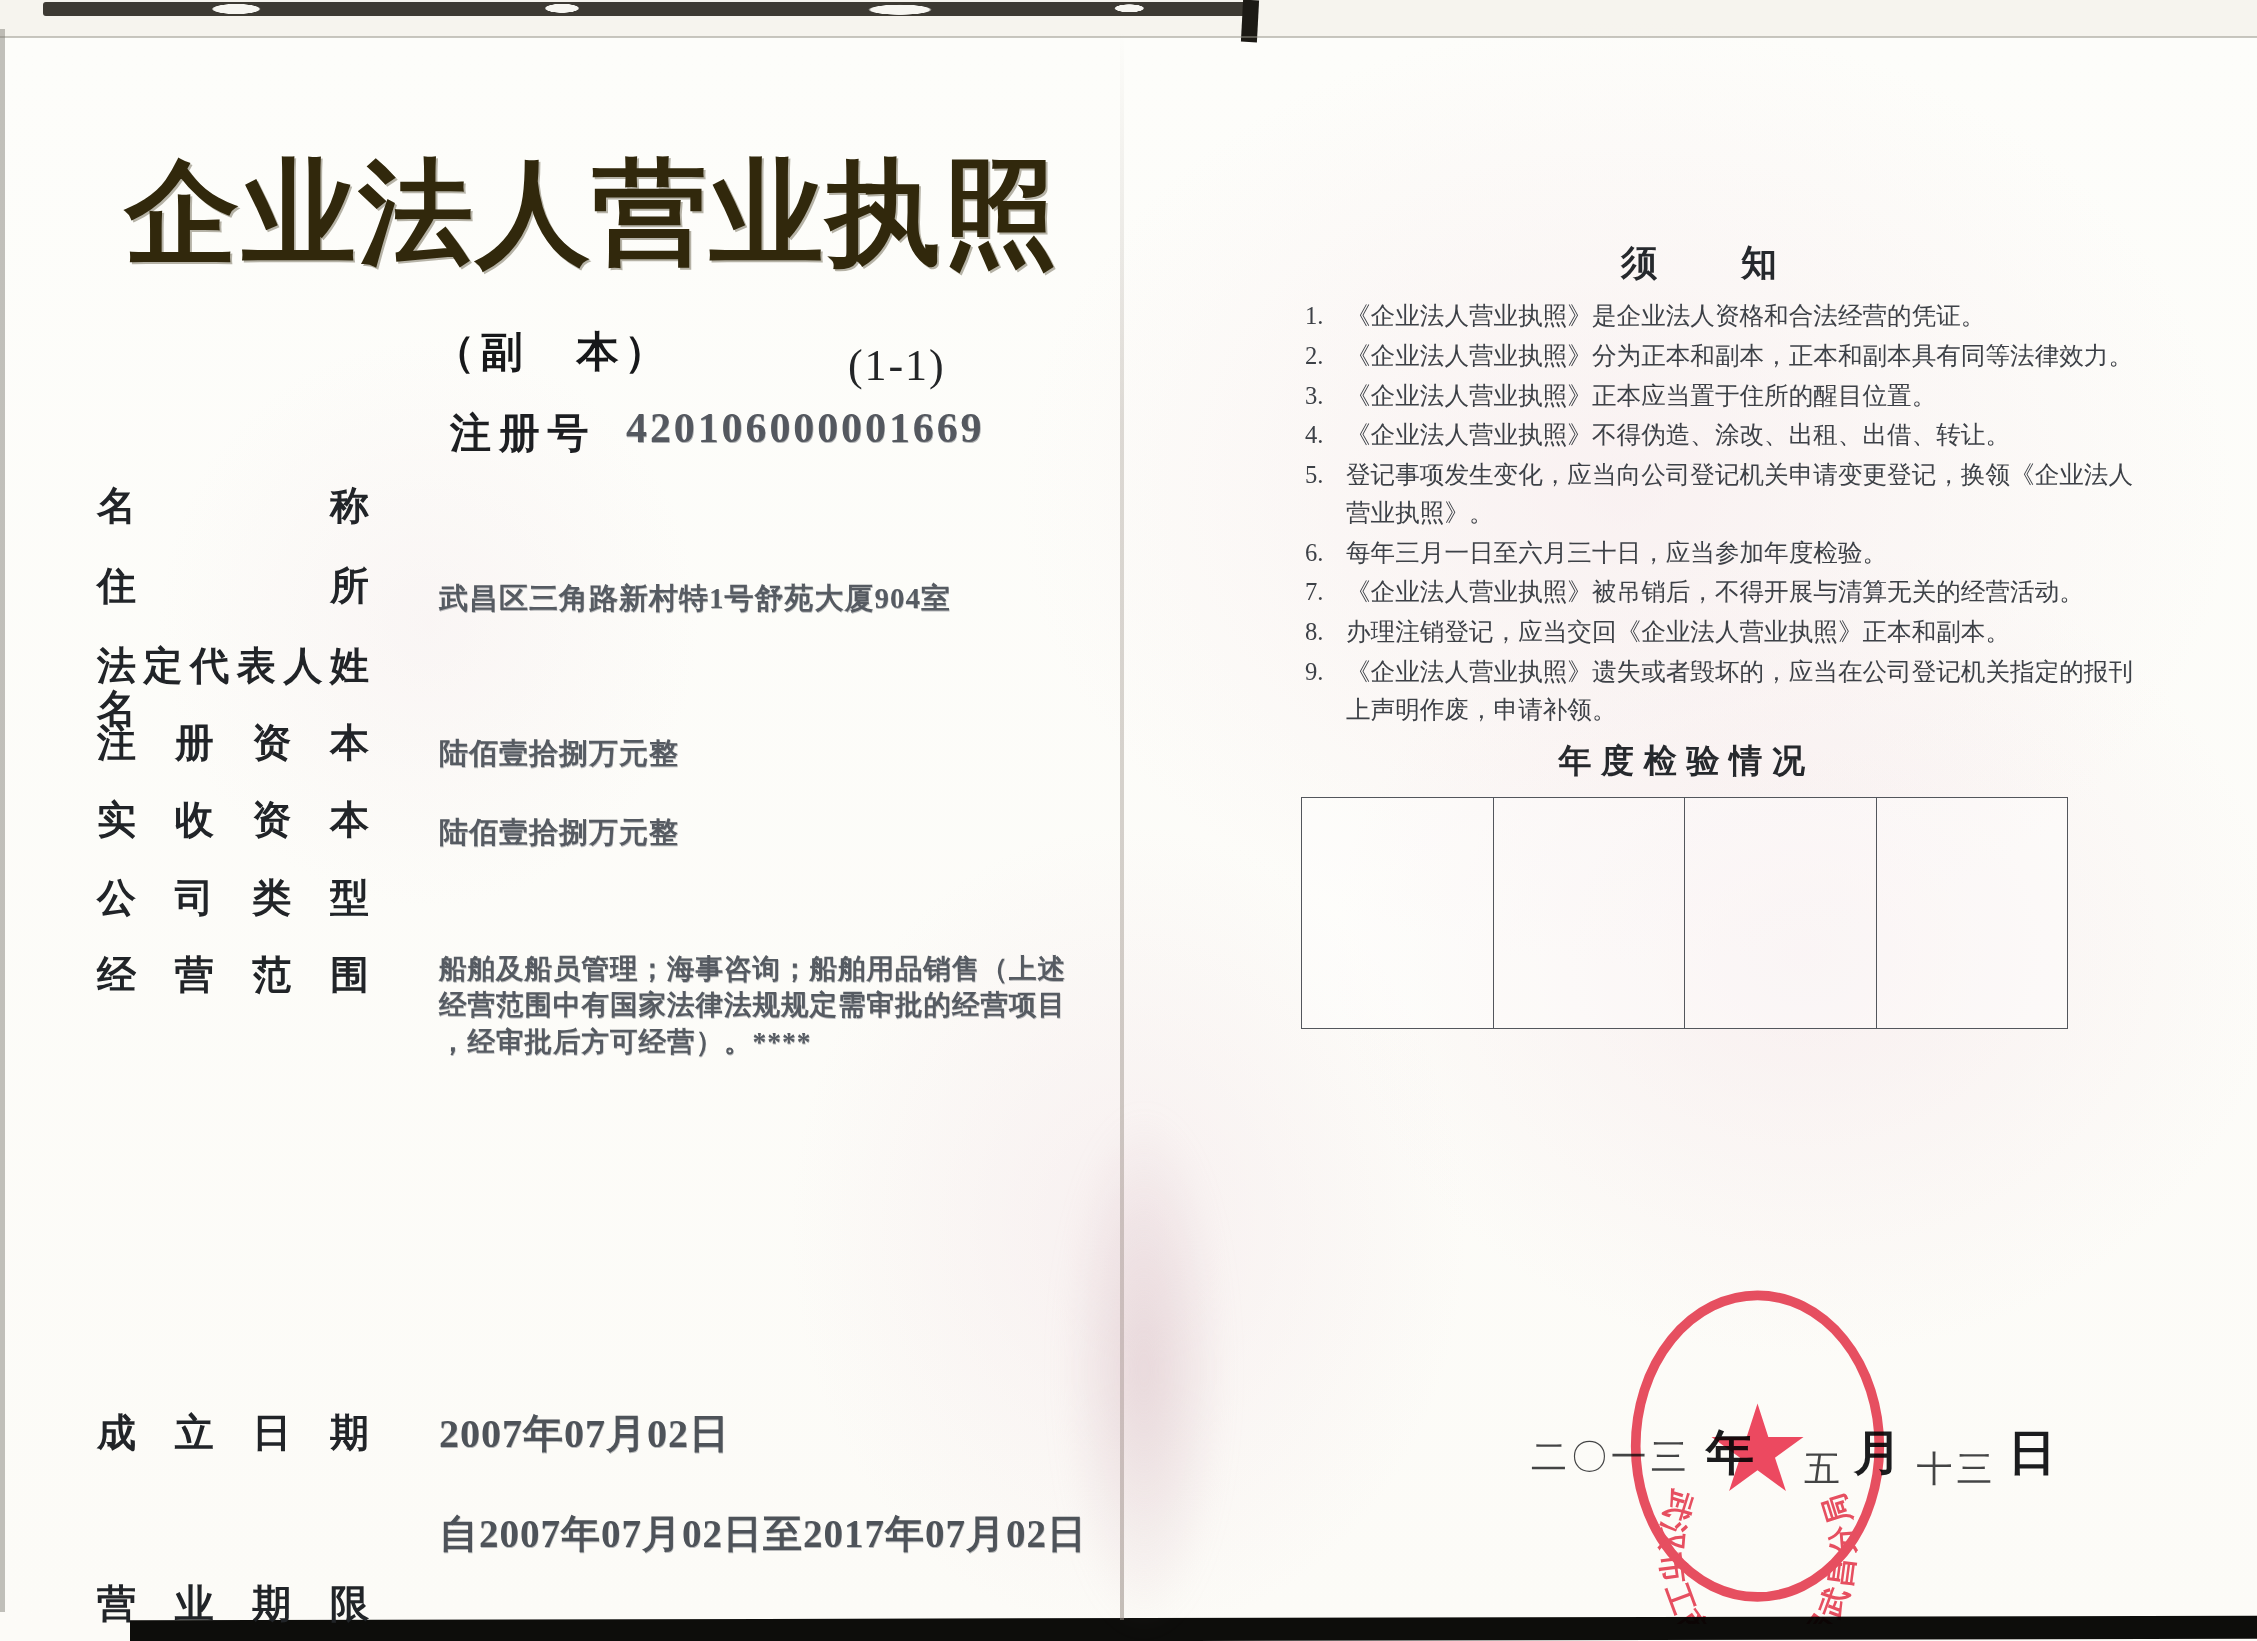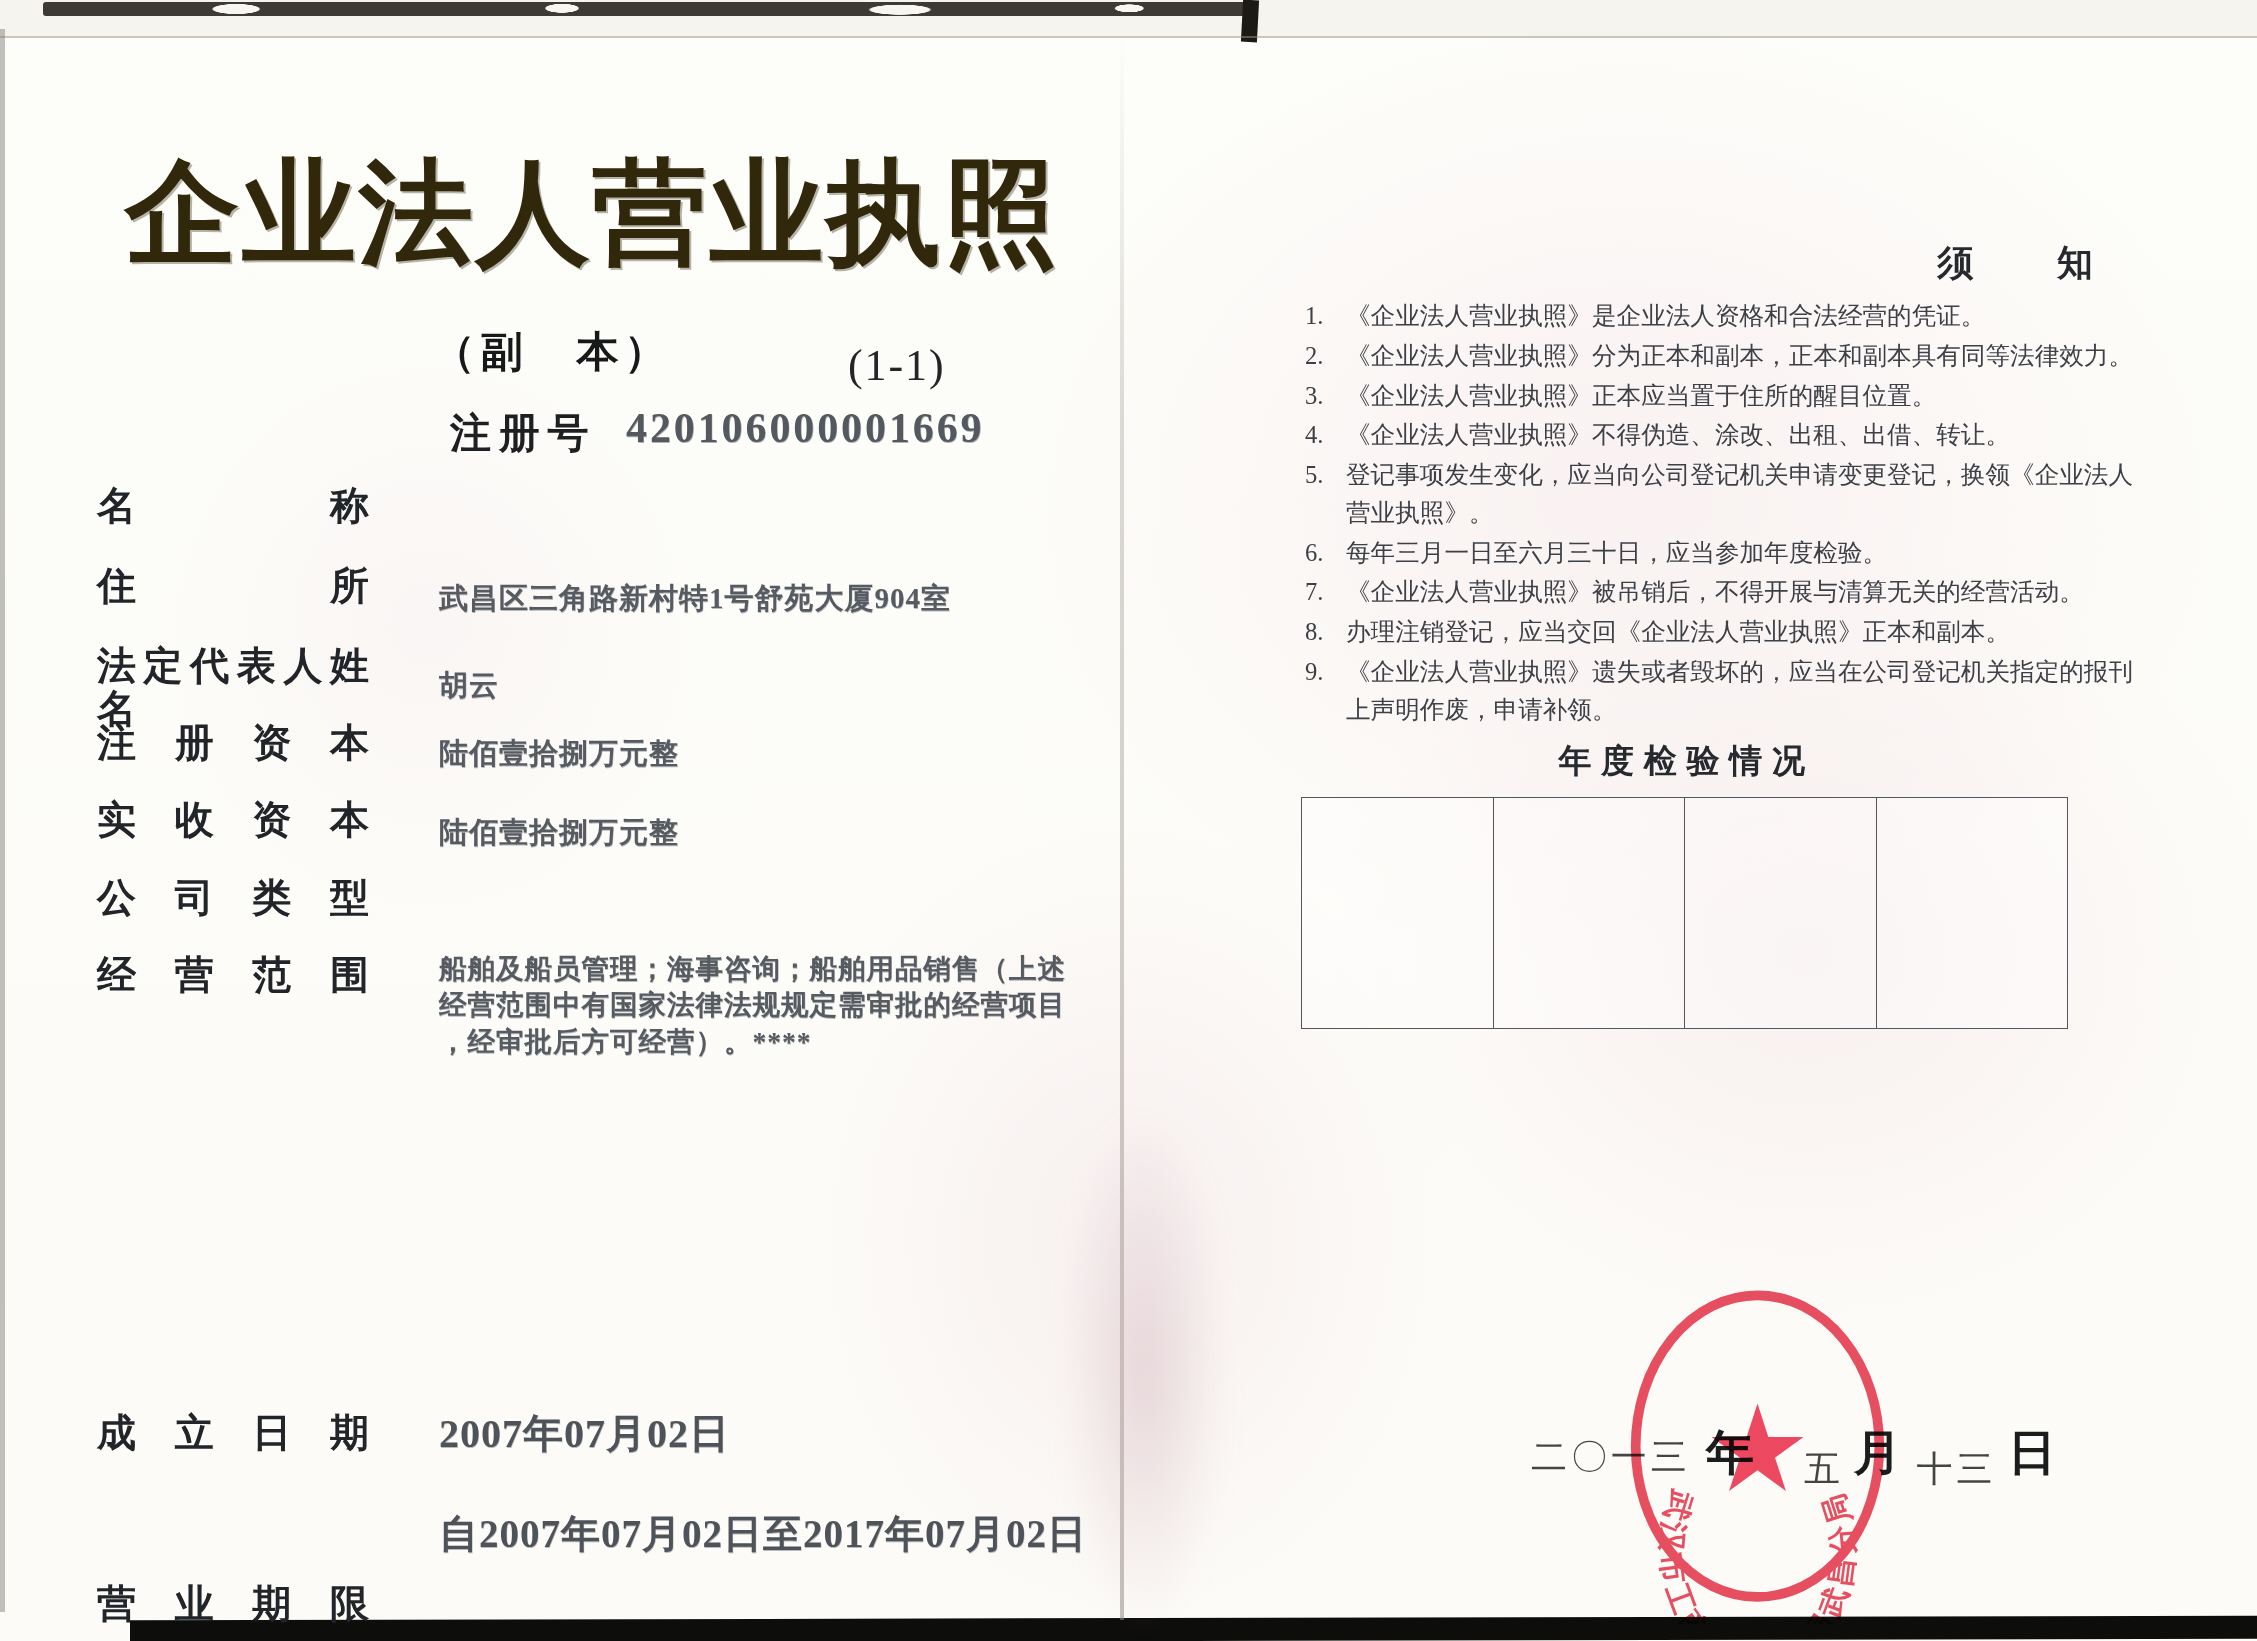--- a/index.html
+++ b/index.html
@@ -39,21 +39,21 @@
   .reg-no{position:absolute;left:626px;top:404px;font-size:42px;font-weight:700;color:#54585f;letter-spacing:2.9px;
      text-shadow:0.6px 0.6px 0 rgba(84,88,95,.45);}
 
   .f-label{position:absolute;left:97px;width:272px;font-size:39px;font-weight:600;color:#212428;
      text-align:justify;text-align-last:justify;line-height:1.1;}
   .f-value{position:absolute;left:439px;font-size:29px;font-weight:600;color:#565b62;letter-spacing:1px;
      text-shadow:0.5px 0.5px 0 rgba(86,91,98,.4);line-height:1.32;white-space:pre-line;width:637px;}
   .f-value.big{font-size:40px;font-weight:700;color:#4e5359;letter-spacing:1px;width:869px;}
 
   
-  .notice-head{position:absolute;left:1305px;top:239px;width:792px;text-align:right;
+  .notice-head{position:absolute;left:1305px;top:239px;width:792px;text-align:center;
      font-size:36px;font-weight:700;color:#26292d;letter-spacing:3.9px;}
   .notice{position:absolute;left:1305px;top:297px;width:850px;font-size:24.6px;color:#3d4147;line-height:1.54;}
   .n-item{display:flex;margin-bottom:1.9px;}
   .n-num{flex:0 0 41px;color:#3d4147;}
   .n-text{flex:1;}
   .insp-head{position:absolute;left:1305px;top:739px;width:763px;text-align:center;
      font-size:33px;font-weight:700;color:#26292d;letter-spacing:9.7px;}
   .insp-table{position:absolute;left:1301px;top:797px;width:765px;height:230px;display:flex;
      border:1.9px solid #53565c;background:rgba(255,255,255,.35);}
   .insp-cell{flex:1;border-right:1.9px solid #53565c;}
@@ -85,21 +85,20 @@
   <div class="page-no">(1-1)</div>
   <div class="reg-label">注册号</div>
   <div class="reg-no">420106000001669</div>
 
   <div class="f-label" style="top:485px">名称</div>
 
   <div class="f-label" style="top:565px">住所</div>
   <div class="f-value" style="top:579px">武昌区三角路新村特1号舒苑大厦904室</div>
 
   <div class="f-label" style="top:645px">法定代表人姓名</div>
-  <div class="f-value" style="top:666px">胡云</div>
 
   <div class="f-label" style="top:722px">注册资本</div>
   <div class="f-value" style="top:734px">陆佰壹拾捌万元整</div>
 
   <div class="f-label" style="top:799px">实收资本</div>
   <div class="f-value" style="top:813px">陆佰壹拾捌万元整</div>
 
   <div class="f-label" style="top:877px">公司类型</div>
 
   <div class="f-label" style="top:954px">经营范围</div>

